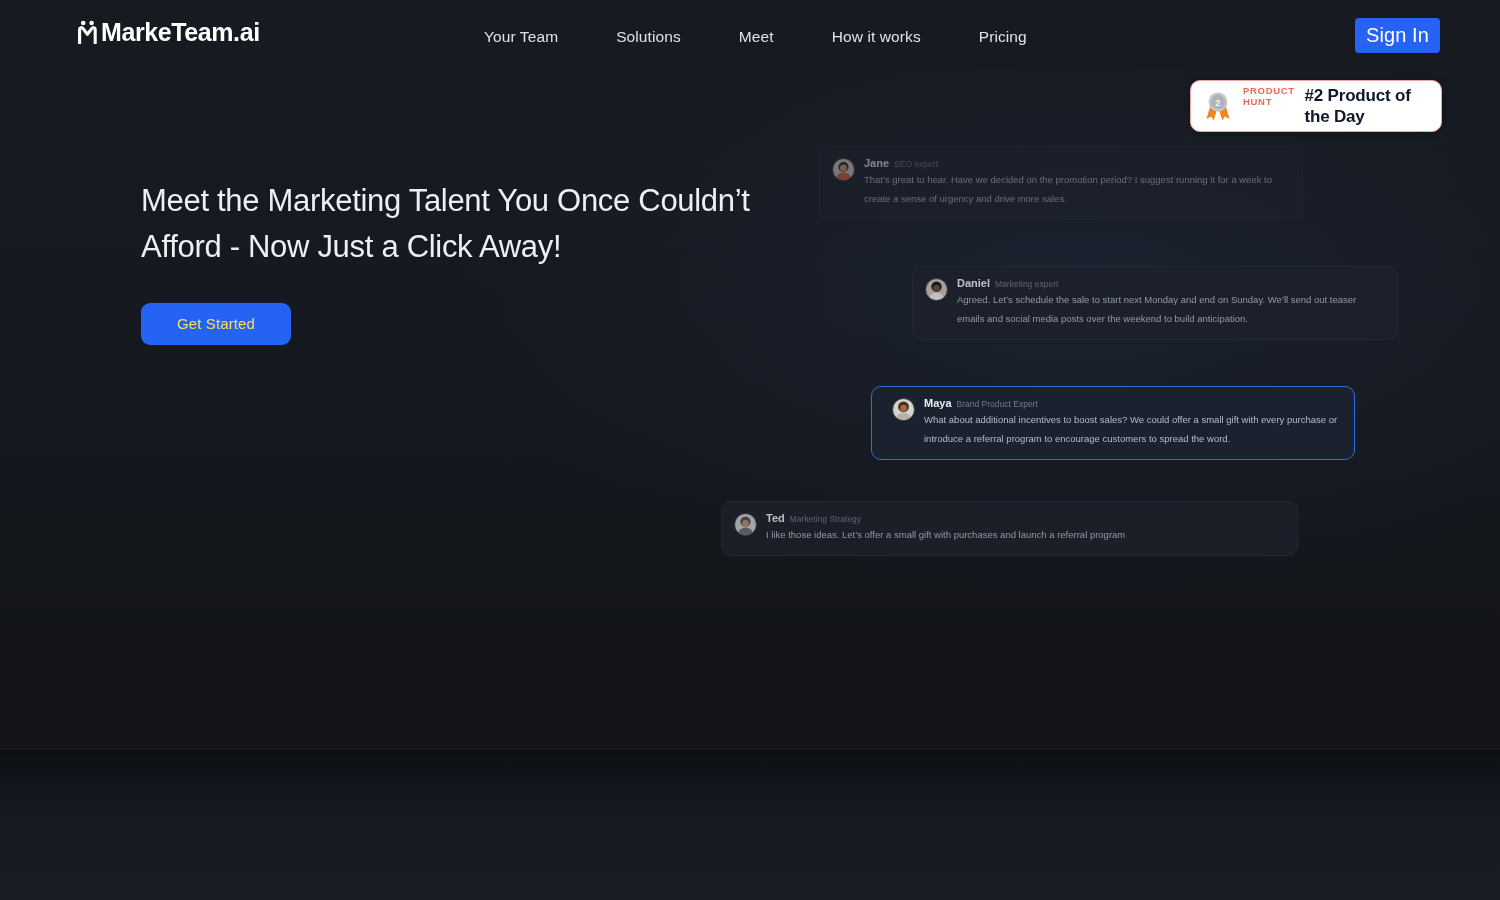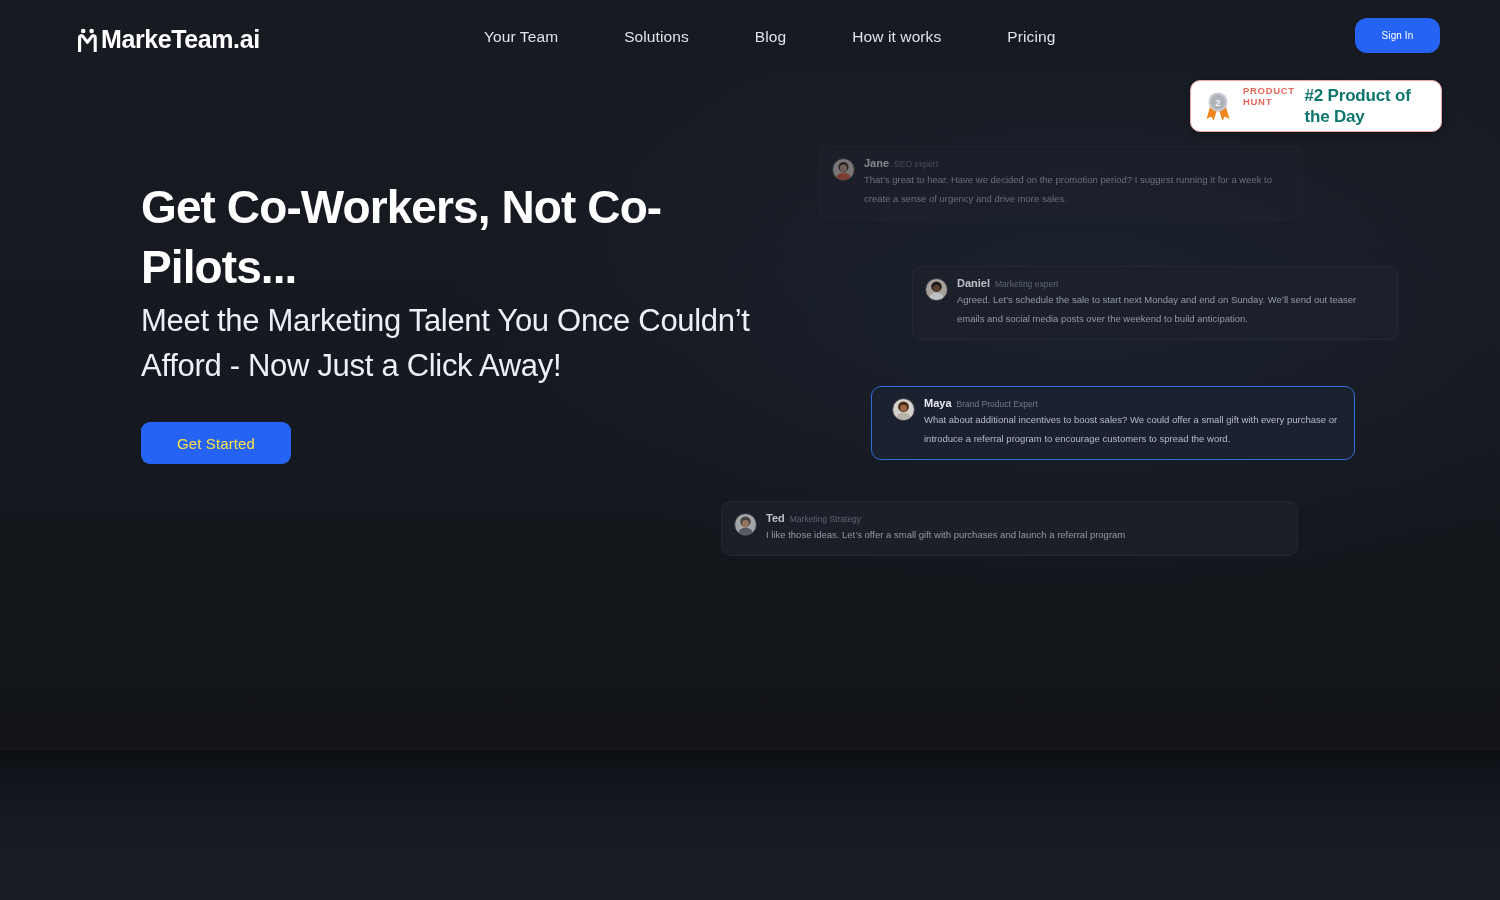--- a/index.html
+++ b/index.html
@@ -61,21 +61,21 @@
     align-items: center;
     z-index: 40;
     background: linear-gradient(180deg, #171a21 0%, #171a21 100%);
   }
 
   .logo {
     position: absolute;
     left: 78px;
     top: 20px;
     display: flex;
-    align-items: flex-end;
+    align-items: flex-start;
     height: 32px;
     cursor: pointer;
   }
   .logo-mark {
     position: relative;
     width: 22px;
     height: 24px;
     margin-right: 1px;
   }
   .logo-text {
@@ -85,41 +85,41 @@
     color: #ffffff;
     line-height: 1;
   }
 
   .nav {
     position: absolute;
     left: 455px;
     top: 22px;
     display: flex;
     align-items: flex-start;
-    gap: 8px;
+    gap: 0px;
   }
   .nav-item {
     font-size: 15.5px;
     color: #dfe3ea;
     padding: 6px 29px;
     cursor: pointer;
     white-space: nowrap;
     letter-spacing: 0.1px;
   }
 
   .signin-btn {
     position: absolute;
     right: 60px;
     top: 18px;
     width: 85px;
     height: 35px;
-    border-radius: 12px;
+    border-radius: 4px;
     background: #2563f5;
     color: #ffffff;
-    font-size: 10px;
+    font-size: 20px;
     display: flex;
     align-items: center;
     justify-content: center;
     border: none;
     cursor: pointer;
     font-family: "Liberation Sans", sans-serif;
     letter-spacing: 0.1px;
   }
 
   
@@ -149,21 +149,21 @@
   .ph-kicker {
     font-size: 9.5px;
     font-weight: bold;
     letter-spacing: 0.7px;
     color: #e8695c;
     line-height: 1.2;
   }
   .ph-title {
     font-size: 17px;
     font-weight: bold;
-    color: #0f766e;
+    color: #0f172a;
     line-height: 1.25;
     letter-spacing: -0.2px;
   }
 
   
   .hero-text { position: absolute; left: 141px; top: 178px; width: 620px; z-index: 20; }
   .hero-h1 {
     font-size: 46px;
     font-weight: bold;
     line-height: 1.3;
@@ -258,21 +258,21 @@
           <circle cx="13.6" cy="3.0" r="2.3" fill="#ffffff"></circle>
           <path d="M1.6 23 V9.2 C1.6 7.6 3.9 7.0 5.1 8.6 L9.4 14.3 L13.7 8.6 C14.9 7.0 17.2 7.6 17.2 9.2 V23" stroke="#ffffff" stroke-width="3.1" fill="none" stroke-linecap="round" stroke-linejoin="round"></path>
         </svg>
       </span>
       <span class="logo-text">MarkeTeam.ai</span>
     </div>
 
     <nav class="nav">
       <a class="nav-item">Your Team</a>
       <a class="nav-item">Solutions</a>
-      <a class="nav-item">Blog</a>
+      <a class="nav-item">Meet</a>
       <a class="nav-item">How it works</a>
       <a class="nav-item">Pricing</a>
     </nav>
 
     <button class="signin-btn">Sign In</button>
   </header>
 
   <div class="ph-badge">
     <span class="ph-medal">
       <svg width="30" height="32" viewBox="0 0 30 32" aria-hidden="true">
@@ -283,21 +283,20 @@
         <text x="15" y="16.3" font-family="Liberation Sans, sans-serif" font-size="9.5" font-weight="bold" fill="#f2f4f7" text-anchor="middle">2</text>
       </svg>
     </span>
     <span class="ph-text-wrap">
       <span class="ph-kicker">PRODUCT HUNT</span>
       <span class="ph-title">#2 Product of the Day</span>
     </span>
   </div>
 
   <div class="hero-text">
-    <h1 class="hero-h1">Get Co-Workers, Not Co-Pilots...</h1>
     <p class="hero-sub">Meet the Marketing Talent You Once Couldn’t Afford - Now Just a Click Away!</p>
     <button class="cta-btn">Get Started</button>
   </div>
 
   <div class="chat-layer">
 
     <div class="bubble semi" id="bubble-daniel">
       <span class="bubble-avatar">
         <svg width="21" height="21" viewBox="0 0 21 21" aria-hidden="true">
           <rect width="21" height="21" fill="#cfc3b8"></rect>

